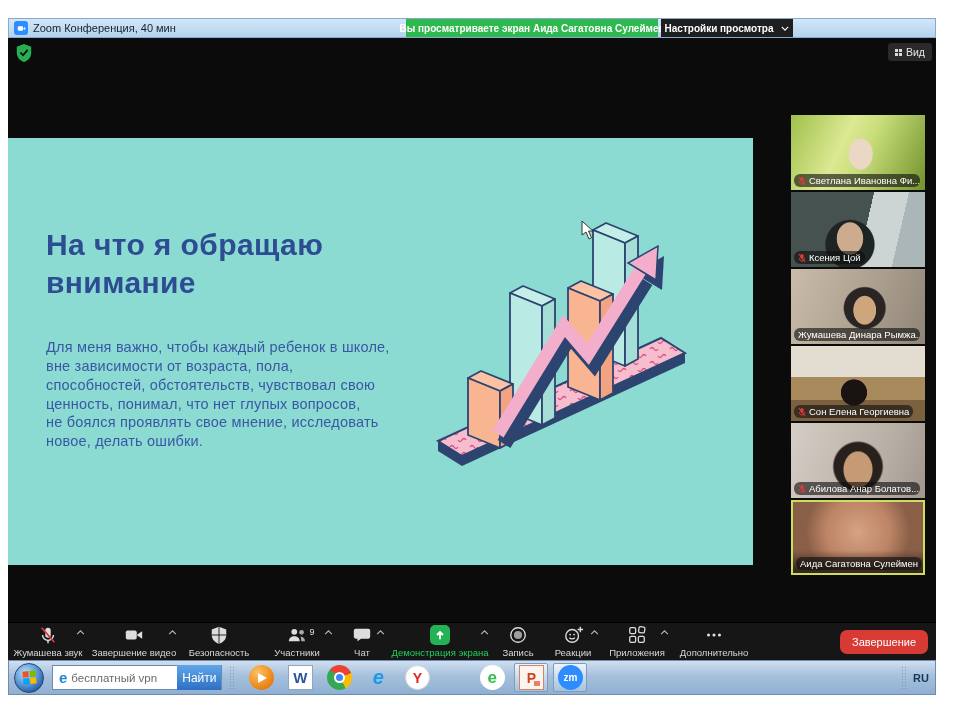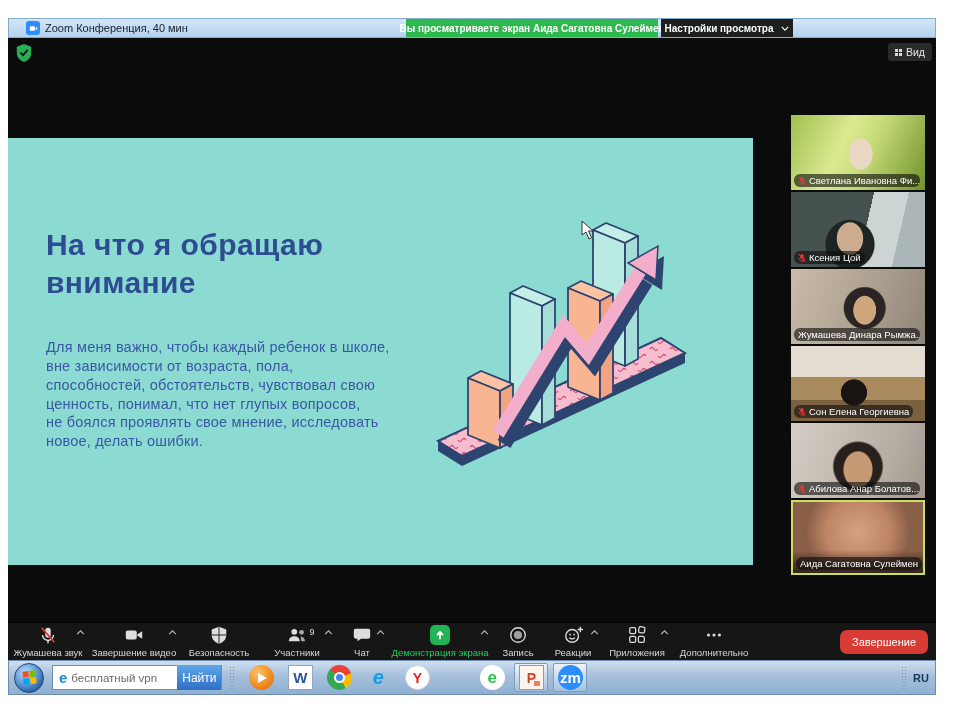--- a/index.html
+++ b/index.html
@@ -5,21 +5,21 @@
   * { margin:0; padding:0; box-sizing:border-box; }
   body { background:#fff; font-family:"Liberation Sans", sans-serif; }
   .screen { position:relative; width:960px; height:720px; background:#fff; overflow:hidden; }
 
   
   .zoom-window { position:absolute; left:8px; top:18px; width:928px; height:642px; }
 
   .titlebar { position:absolute; left:0; top:0; width:100%; height:20px;
     background:linear-gradient(#d3e6f8,#b4d2ec); border:1px solid #86abce;
     display:flex; align-items:center; }
-  .tb-app { display:flex; align-items:center; gap:5px; padding-left:17px; font-size:11px; color:#15202b; }
+  .tb-app { display:flex; align-items:center; gap:5px; padding-left:5px; font-size:11px; color:#15202b; }
   .zm-badge { width:14px; height:14px; border-radius:3px; background:#2D8CFF; display:flex; align-items:center; justify-content:center; }
   .zm-badge svg { display:block; }
   .banner { position:absolute; left:397px; top:0; width:252px; height:100%; background:#2EB94F;
     color:#fff; font-size:10px; font-weight:bold; display:flex; align-items:center; justify-content:center; white-space:nowrap; }
   .view-settings { position:absolute; left:652px; top:0; width:132px; height:100%; background:#1E1E1E;
     color:#fff; font-size:10px; font-weight:bold; display:flex; align-items:center; justify-content:center; gap:8px; }
 
   .meeting { position:absolute; left:0; top:20px; width:100%; height:584px; background:#0B0B0B; }
 
   .shield-info { position:absolute; left:7px; top:5px; width:18px; height:20px; cursor:pointer; }
@@ -96,21 +96,21 @@
   .play-ic { width:25px; height:25px; border-radius:50%; background:radial-gradient(circle at 35% 30%, #fdc06a, #ef8f1f 55%, #d9610f); display:flex; align-items:center; justify-content:center; }
   .play-tri { width:0; height:0; border-left:9px solid #fff; border-top:5.5px solid transparent; border-bottom:5.5px solid transparent; margin-left:2px; }
   .word-ic { width:25px; height:25px; background:#fff; border:1px solid #93a6bb; color:#2B579A; font-weight:bold; font-size:15px; display:flex; align-items:center; justify-content:center; }
   .chrome-ic { width:25px; height:25px; border-radius:50%; background:conic-gradient(from -50deg,#EA4335 0 120deg,#FBBC05 120deg 200deg,#34A853 200deg 360deg); display:flex; align-items:center; justify-content:center; }
   .chrome-c { width:11px; height:11px; border-radius:50%; background:#4285F4; border:2.5px solid #fff; }
   .ie-ic { font-weight:bold; font-size:20px; color:#1A9BE8; font-style:italic; }
   .ya-ic { width:25px; height:25px; border-radius:50%; background:#fff; border:1px solid #d5d5d5; color:#E52620; font-weight:bold; font-size:14px; display:flex; align-items:center; justify-content:center; }
   .ge-ic { width:25px; height:25px; border-radius:50%; background:#fff; color:#2FBF4A; font-weight:bold; font-size:17px; display:flex; align-items:center; justify-content:center; }
   .ppt-ic { position:relative; width:25px; height:25px; background:#fdf3ef; border:1px solid #d4846a; color:#D04423; font-weight:bold; font-size:14px; display:flex; align-items:center; justify-content:center; }
   .ppt-ic i { position:absolute; right:3px; bottom:3px; width:6px; height:5px; background:#e8835d; }
-  .zoomapp-ic { width:25px; height:25px; border-radius:50%; background:#2D8CFF; color:#fff; font-weight:bold; font-size:15px; display:flex; align-items:center; justify-content:center; }
+  .zoomapp-ic { width:25px; height:25px; border-radius:50%; background:#2D8CFF; color:#fff; font-weight:bold; font-size:10px; display:flex; align-items:center; justify-content:center; }
   .tray { position:absolute; right:6px; top:0; height:100%; display:flex; align-items:center; gap:7px; }
   .lang { font-size:11px; font-weight:bold; color:#16365a; cursor:pointer; }
 </style>
 </head>
 <body>
 
 <div class="screen">
 
   <div class="zoom-window">
 

